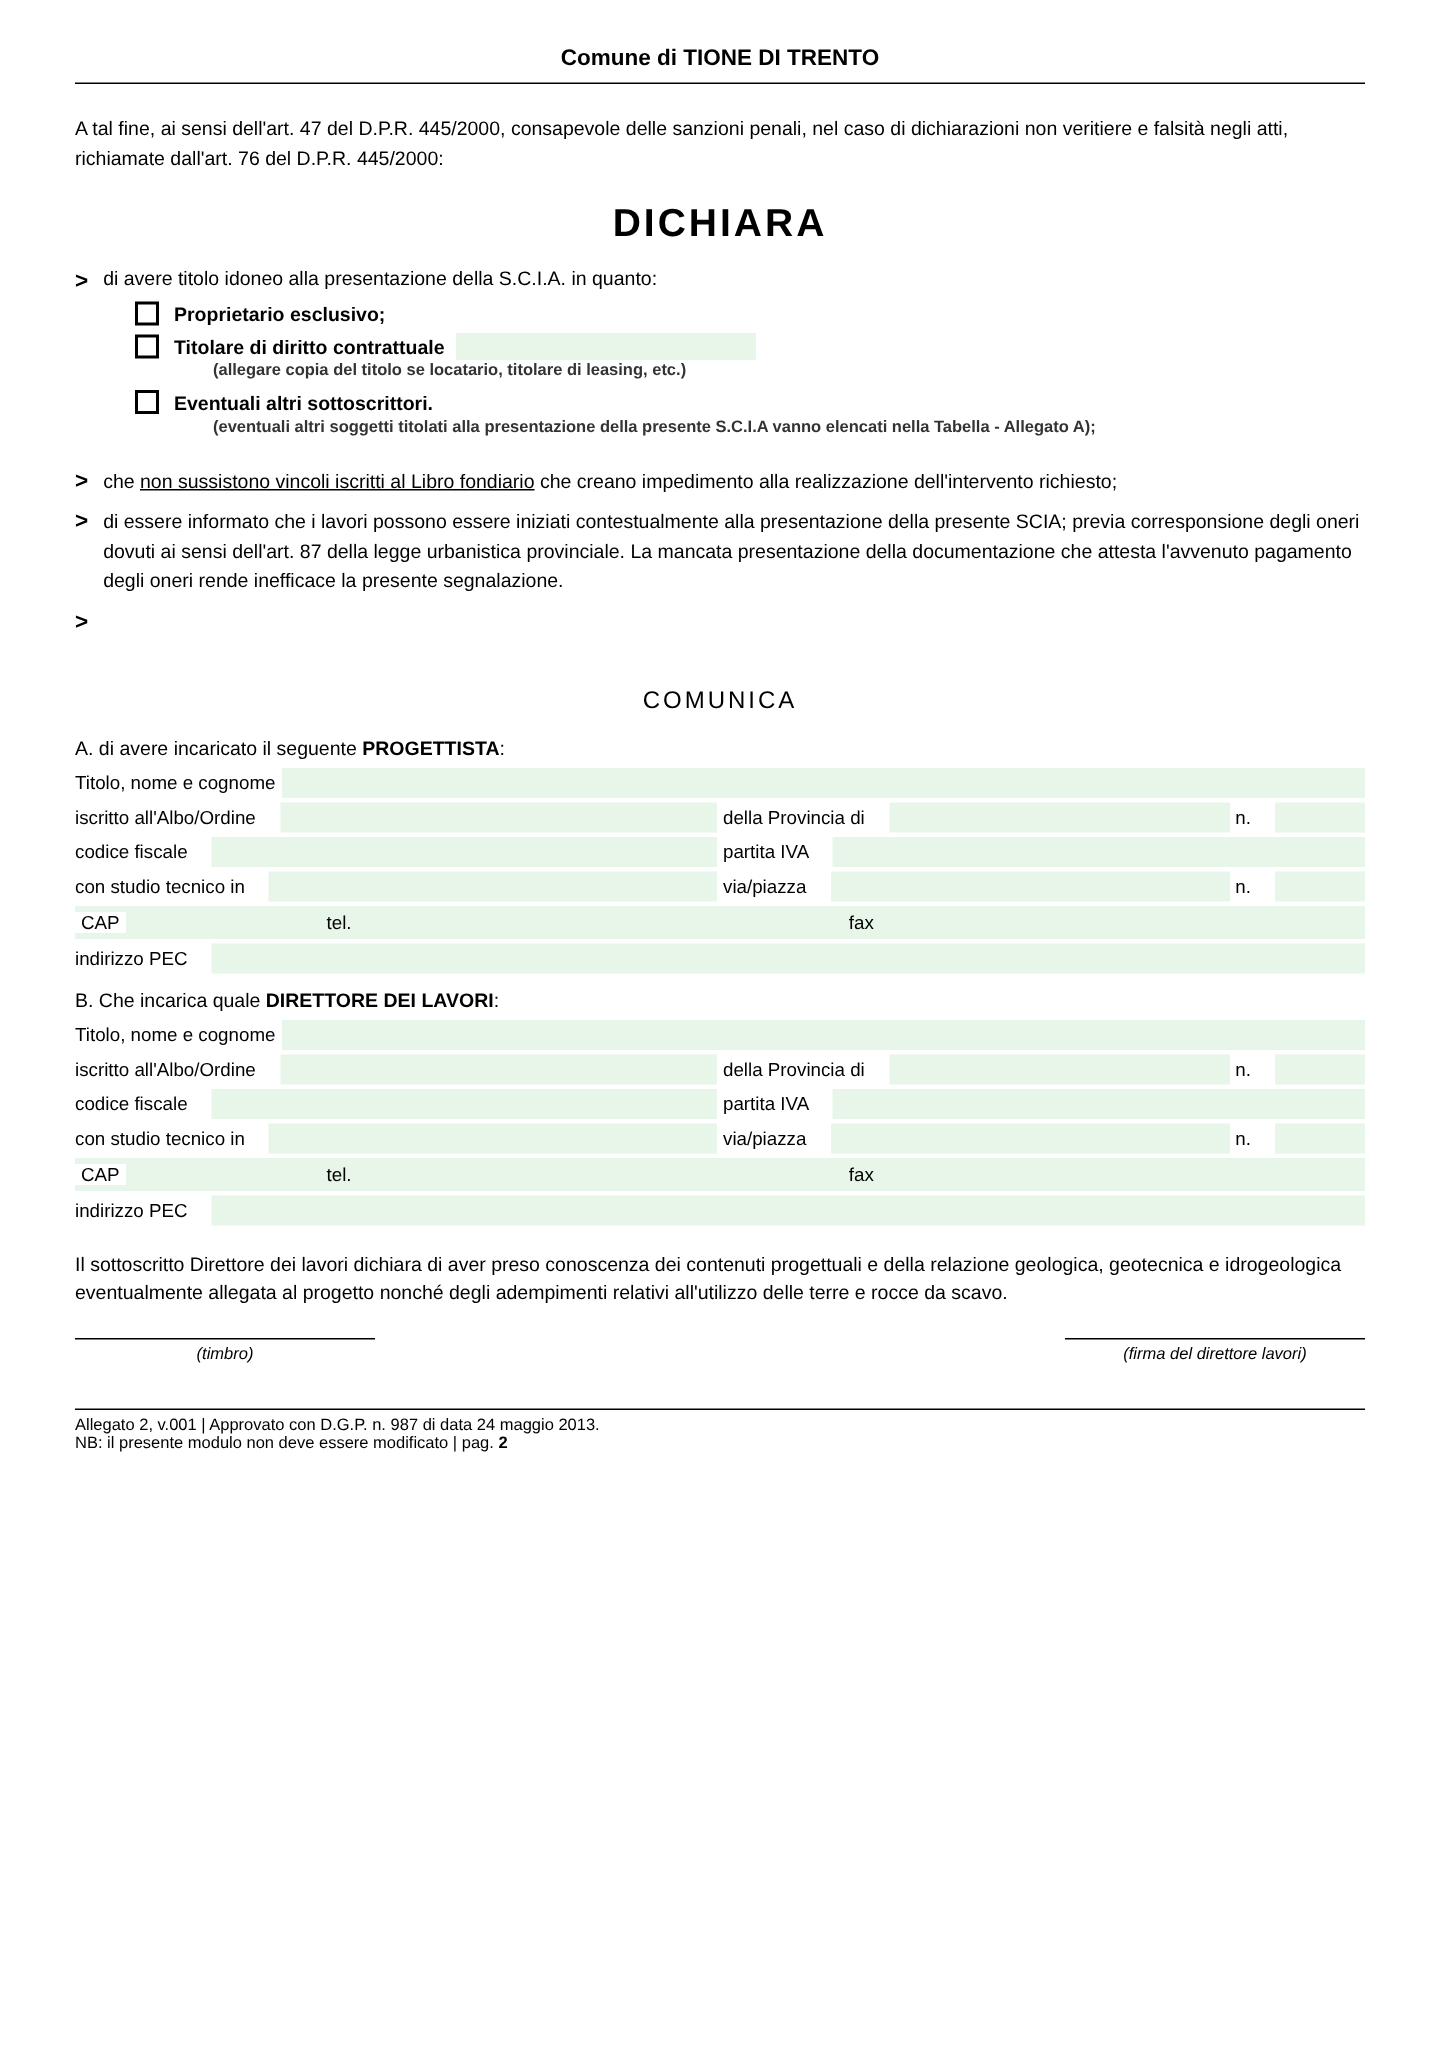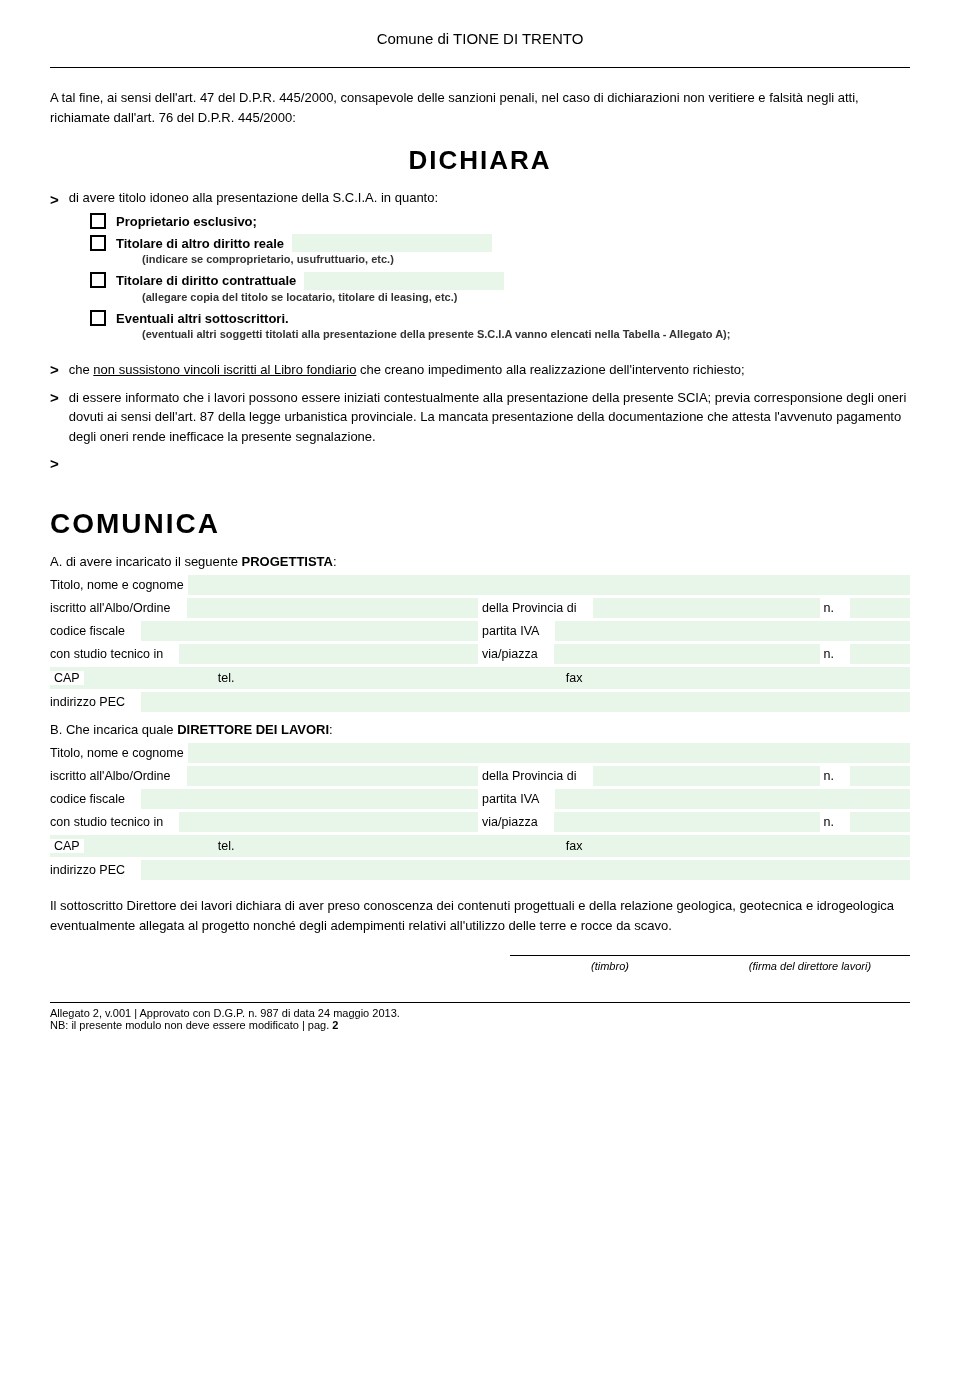--- a/index.html
+++ b/index.html
@@ -7,41 +7,41 @@
       font-family: Arial, sans-serif;
       font-size: 13px;
       color: #000;
       background: #fff;
       width: 960px;
       padding: 30px 50px;
     }
     .page-header {
       text-align: center;
       font-size: 15px;
-      font-weight: normal;
+      font-weight: bold;
       margin-bottom: 20px;
       border-bottom: 1px solid #000;
-      padding-bottom: 20px;
+      padding-bottom: 8px;
     }
     .intro-text {
       font-size: 13px;
       margin-bottom: 12px;
       line-height: 1.5;
     }
     .dichiara-heading {
       text-align: center;
       font-size: 26px;
       font-weight: bold;
       margin: 18px 0 14px 0;
       letter-spacing: 2px;
     }
     .comunica-heading {
-      text-align: left;
-      font-size: 28px;
-      font-weight: bold;
+      text-align: center;
+      font-size: 16px;
+      font-weight: normal;
       margin: 18px 0 14px 0;
       letter-spacing: 2px;
     }
     .arrow-row {
       display: flex;
       align-items: flex-start;
       margin-bottom: 4px;
     }
     .arrow {
       font-size: 15px;
@@ -141,21 +141,21 @@
       border-top: 1px solid #000;
       margin-top: 30px;
       padding-top: 4px;
       display: flex;
       justify-content: space-between;
       font-size: 11px;
       flex-direction: column;
     }
     .signature-row {
       display: flex;
-      justify-content: flex-end;
+      justify-content: space-between;
       margin-top: 20px;
       margin-bottom: 6px;
     }
     .signature-block {
       text-align: center;
       font-size: 11px;
       font-style: italic;
       width: 200px;
       border-top: 1px solid #000;
       padding-top: 4px;
@@ -180,30 +180,20 @@
   <span>di avere titolo idoneo alla presentazione della S.C.I.A. in quanto:</span>
 </div>
 
 <div class="checkbox-section">
 
   <div class="checkbox-row">
     <span class="checkbox"></span>
     <span class="checkbox-label">Proprietario esclusivo;</span>
   </div>
 
-  <div class="checkbox-row">
-    <span class="checkbox"></span>
-    <div>
-      <div style="display:flex;align-items:center;">
-        <span class="checkbox-label">Titolare di altro diritto reale</span>
-        <span style="flex:1;background:#e8f5e9;height:18px;display:inline-block;margin-left:8px;min-width:200px;"></span>
-      </div>
-      <div class="sub-label">(indicare se comproprietario, usufruttuario, etc.)</div>
-    </div>
-  </div>
 
   <div class="checkbox-row">
     <span class="checkbox"></span>
     <div>
       <div style="display:flex;align-items:center;justify-content:flex-end;">
         <span class="checkbox-label">Titolare di diritto contrattuale</span>
         <span style="flex:1;background:#e8f5e9;height:18px;display:inline-block;margin-left:8px;min-width:200px;"></span>
       </div>
       <div class="sub-label">(allegare copia del titolo se locatario, titolare di leasing, etc.)</div>
     </div>

